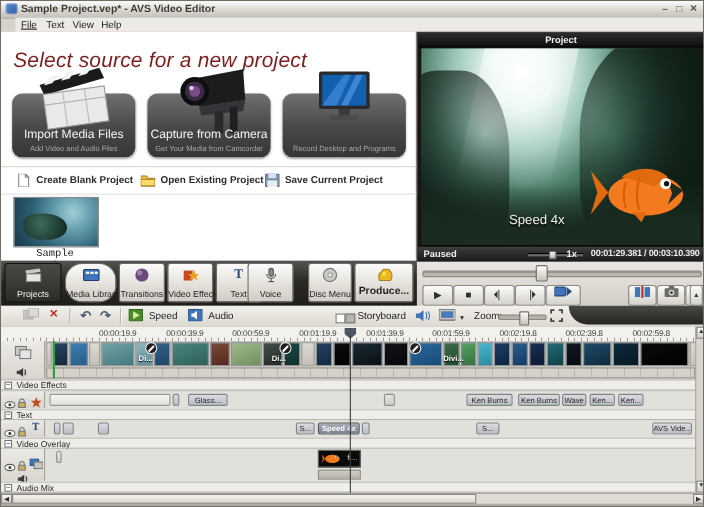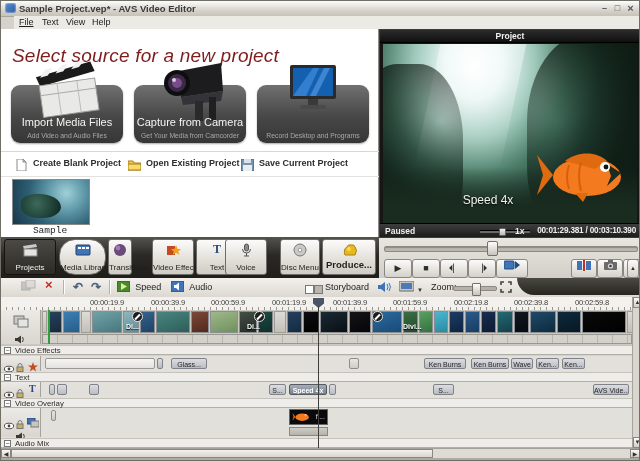--- a/index.html
+++ b/index.html
@@ -291,21 +291,21 @@
     </div>
     <div class="tab" style="left:58px;width:47px;border-radius:16px;">
       <span class="ticon"><svg width="16" height="14" viewBox="0 0 16 14">
             <rect x="1" y="2" width="14" height="10" rx="1" fill="#3f74b8" stroke="#1f3e6e"></rect>
             <rect x="3" y="4" width="3" height="2" fill="#fff"></rect>
             <rect x="7" y="4" width="3" height="2" fill="#fff"></rect>
             <rect x="11" y="4" width="3" height="2" fill="#fff"></rect>
           </svg></span>
       <span class="tlabel">Media Library</span>
     </div>
-    <div class="tab" style="left:107px;width:24px;">
+    <div class="tab" style="left:107px;width:42px;">
       <span class="ticon"><svg width="16" height="14" viewBox="0 0 16 14">
             <circle cx="8" cy="7" r="6" fill="#6a4a7a"></circle>
             <circle cx="6" cy="5" r="2.4" fill="#b08ac0" opacity=".8"></circle>
           </svg></span>
       <span class="tlabel">Transitions</span>
     </div>
     <div class="tab" style="left:151px;width:42px;">
       <span class="ticon"><svg width="16" height="14" viewBox="0 0 16 14">
             <rect x="2" y="3" width="8" height="9" fill="#c44a20"></rect>
             <polygon points="11,2 12.6,6 16,6 13.3,8.4 14.4,12 11,9.8 7.6,12 8.7,8.4 6,6 9.4,6" fill="#f0a020"></polygon>

